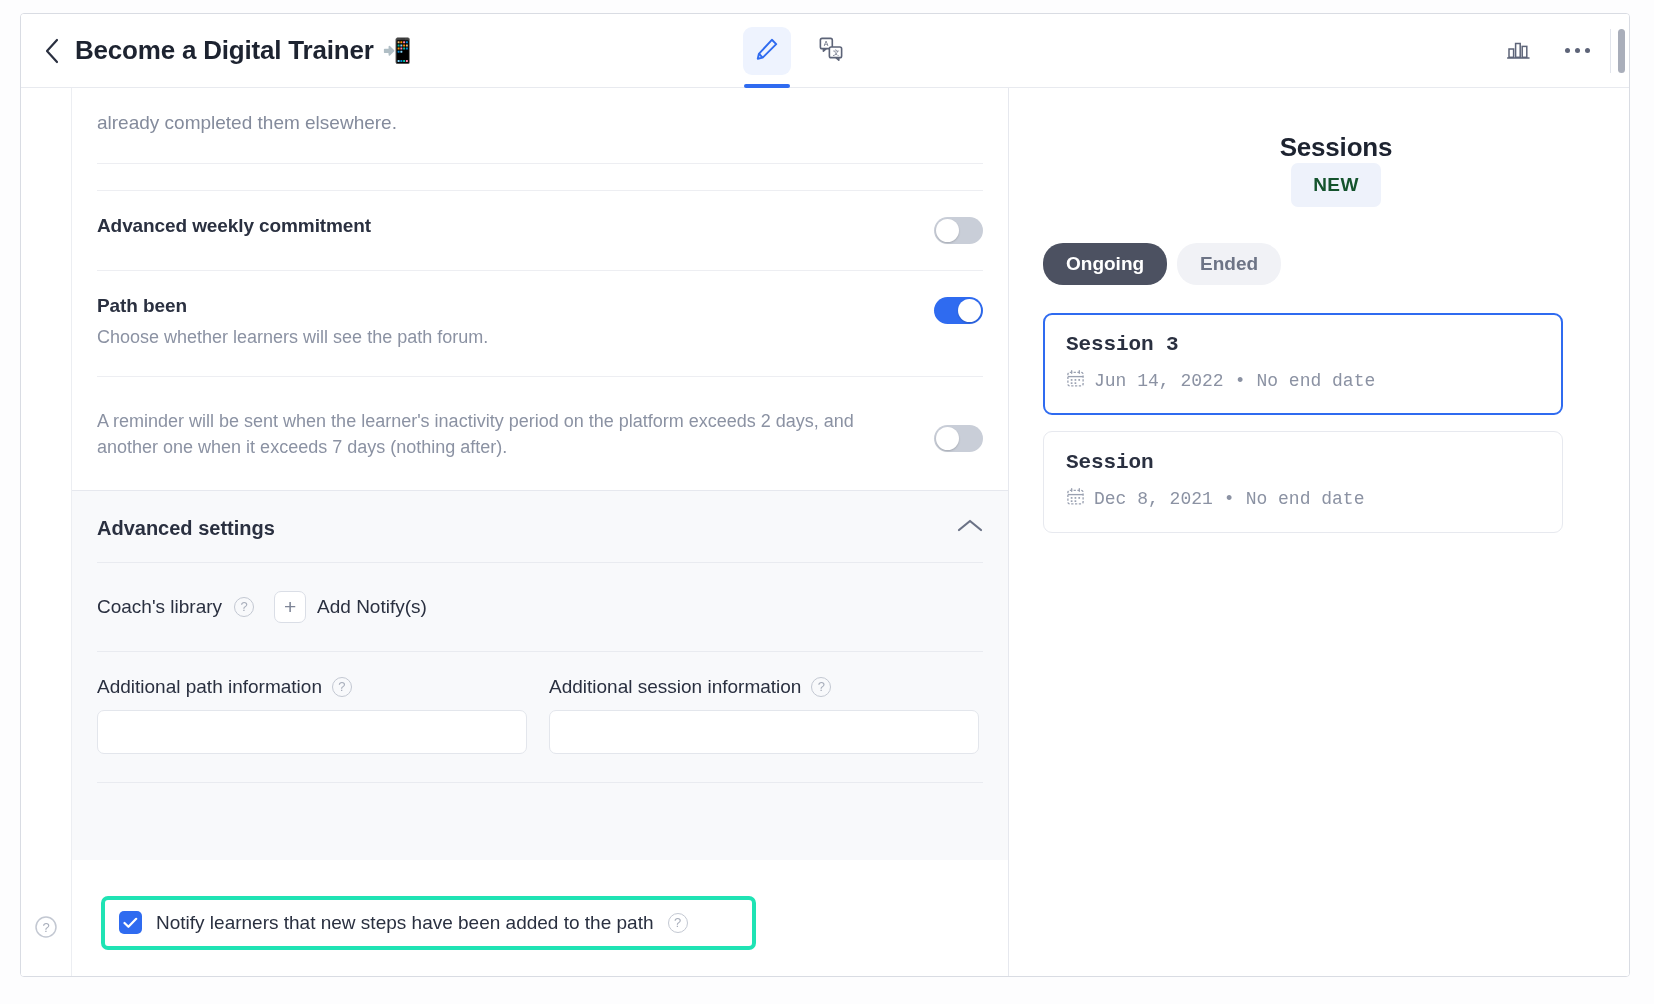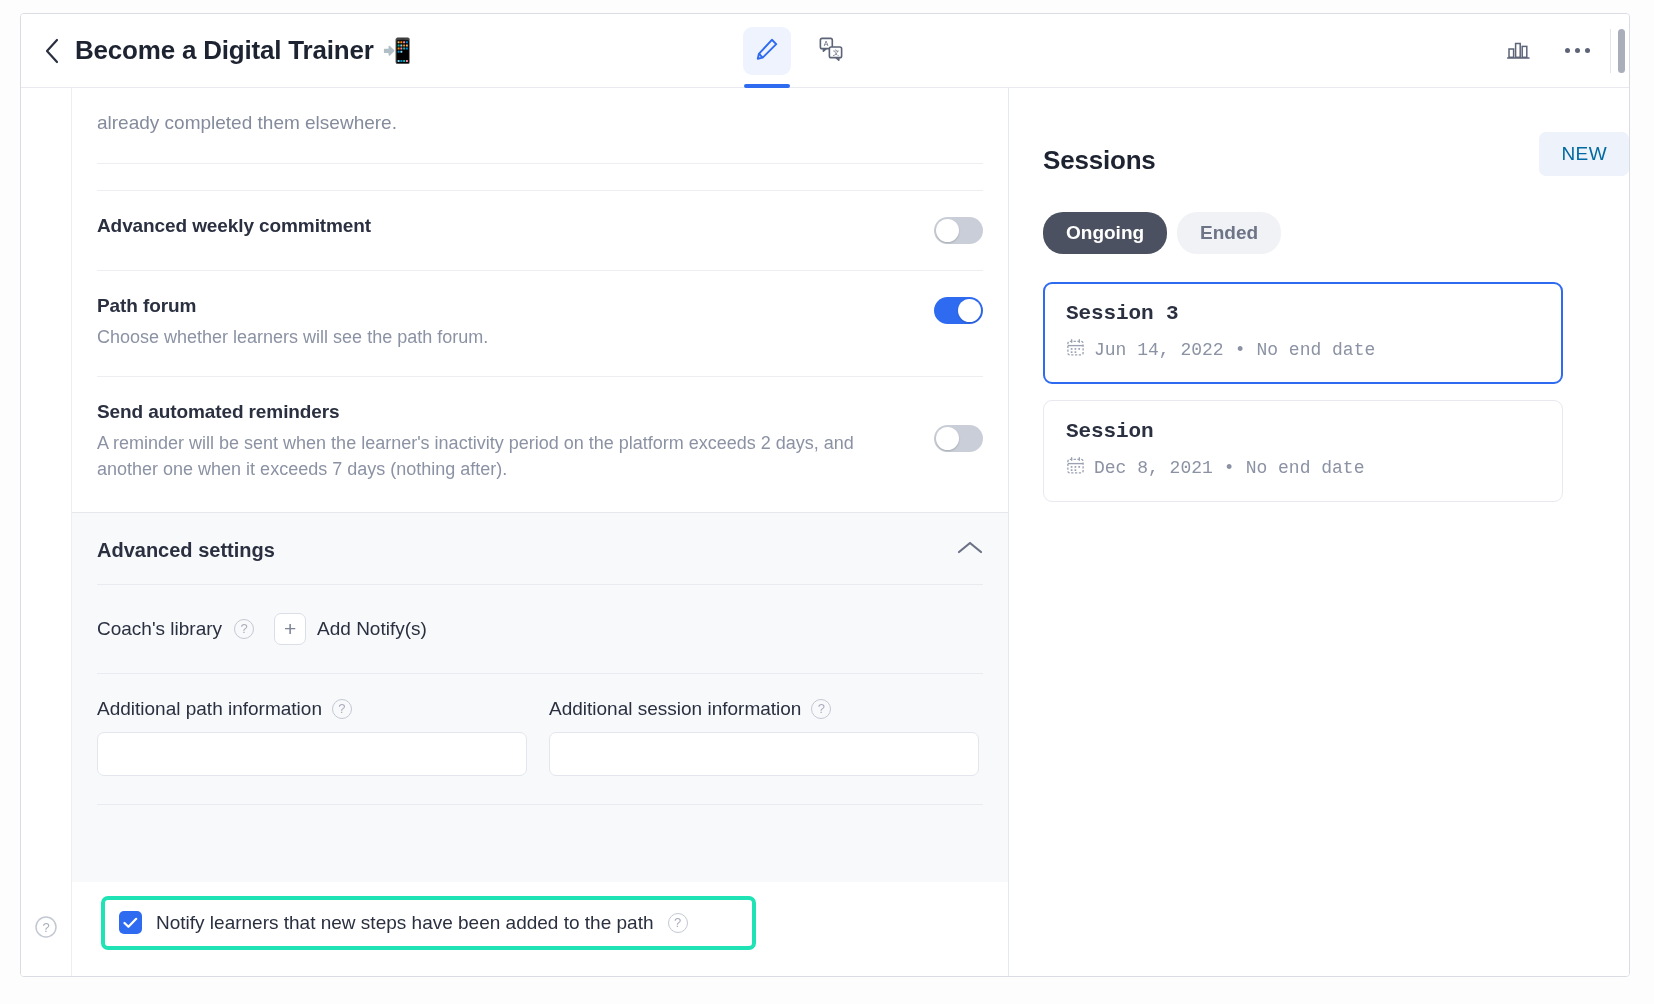--- a/index.html
+++ b/index.html
@@ -309,35 +309,36 @@
 
   
   .right-pane {
     flex: 1;
     background: #ffffff;
     position: relative;
     padding: 28px 0 0 0;
   }
   .sessions-head {
     display: flex;
-    align-items: flex-end;
+    align-items: center;
     justify-content: space-between;
     padding: 16px 0 0 34px;
+    flex-direction: column;
   }
   .sessions-title {
     font-size: 26px;
     font-weight: 700;
     color: #1d2330;
     letter-spacing: -0.2px;
   }
   .new-btn {
     background: #eef2fb;
-    color: #0369a1;
+    color: #14532d;
     font-size: 19px;
-    font-weight: 400;
+    font-weight: 700;
     letter-spacing: 0.4px;
     border: none;
     border-radius: 7px;
     padding: 11px 22px;
     margin-right: 0;
     cursor: pointer;
     font-family: "Liberation Sans", sans-serif;
   }
   .filters {
     display: flex;
@@ -478,32 +479,31 @@
             <div class="setting-title">Advanced weekly commitment</div>
           </div>
           <div class="toggle">
                 <span class="knob"></span>
               </div>
         </div>
         <div class="hr"></div>
 
         <div class="setting-row">
           <div class="setting-texts">
-            <div class="setting-title">Path forum</div>
+            <div class="setting-title">Path been</div>
             <div class="setting-desc">Choose whether learners will see the path forum.</div>
           </div>
           <div class="toggle on">
                 <span class="knob"></span>
               </div>
         </div>
         <div class="hr"></div>
 
         <div class="setting-row">
           <div class="setting-texts">
-            <div class="setting-title">Send automated reminders</div>
             <div class="setting-desc">A reminder will be sent when the learner's inactivity period on the platform exceeds 2 days, and another one when it exceeds 7 days (nothing after).</div>
           </div>
           <div class="toggle" style="margin-top:24px">
                 <span class="knob"></span>
               </div>
         </div>
 
         <div class="adv-wrap">
           <div class="adv-head">
             <div class="adv-title">Advanced settings</div>

